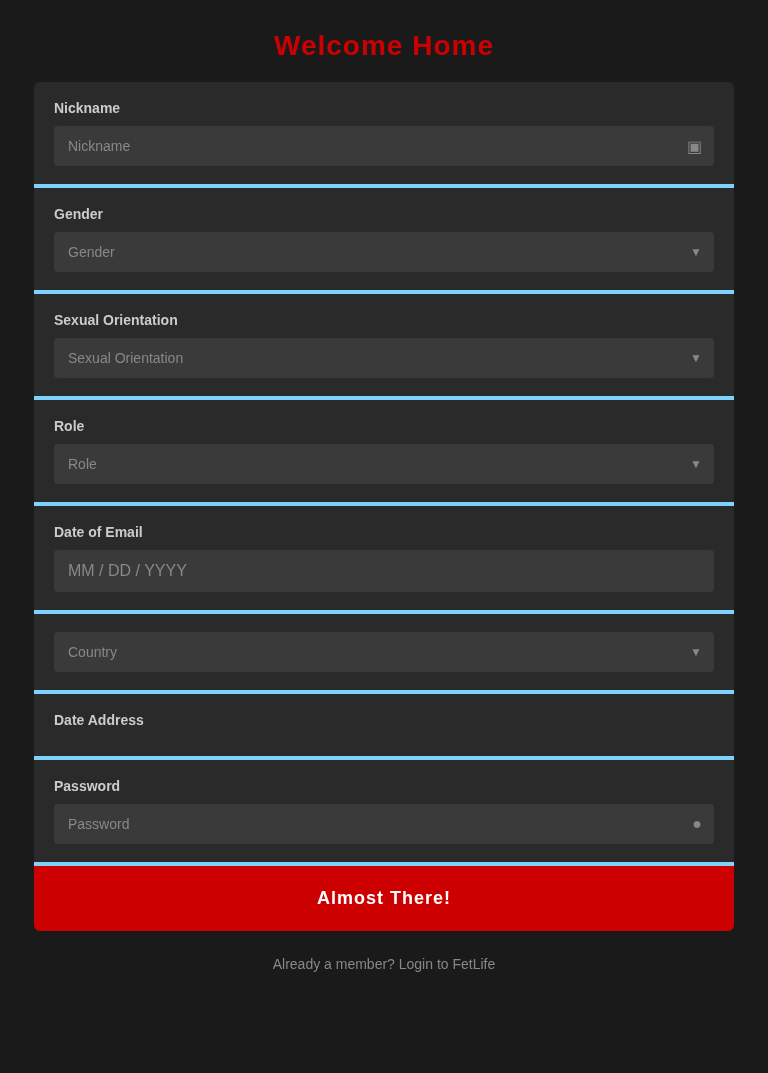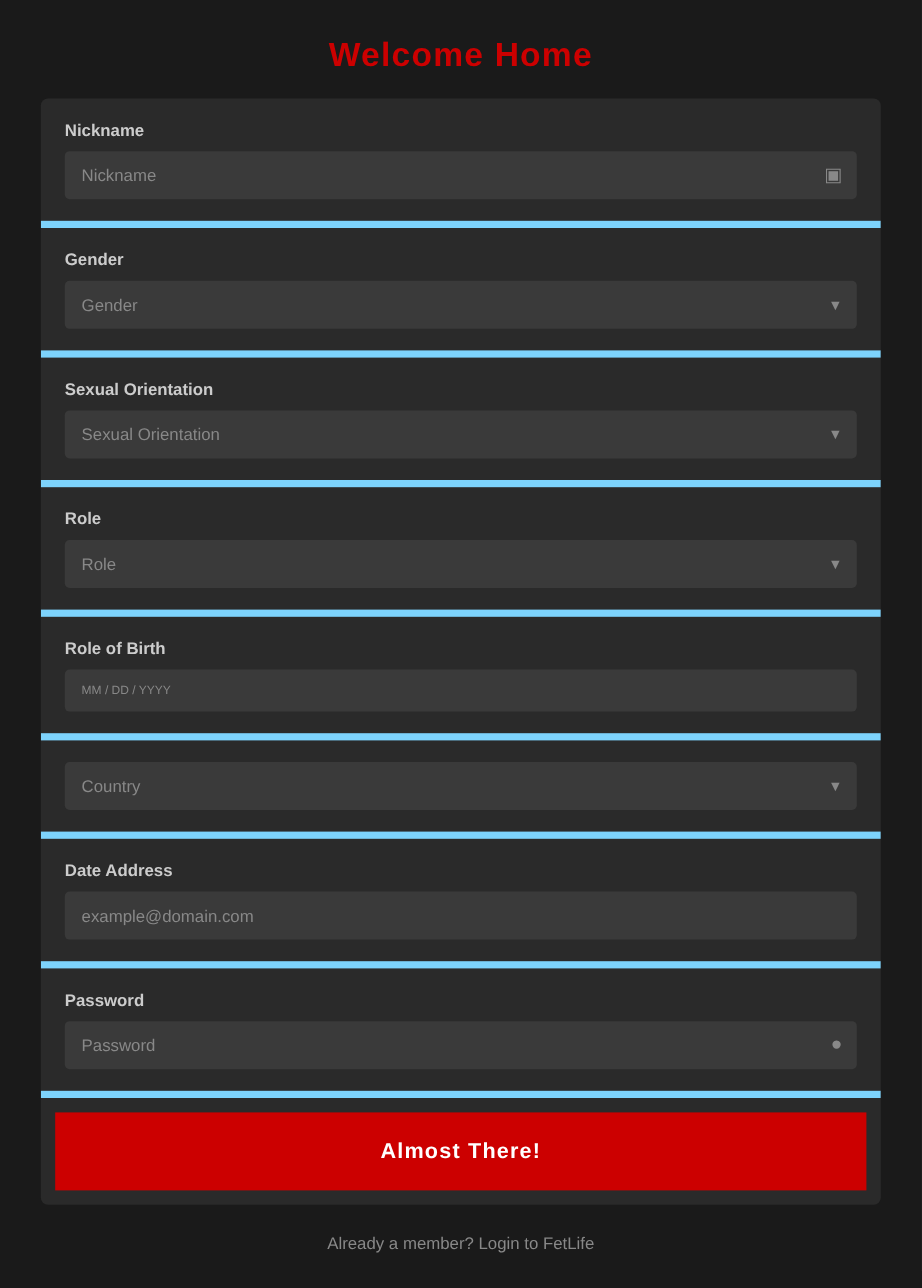--- a/index.html
+++ b/index.html
@@ -47,21 +47,21 @@
 
     .form-card {
       width: 700px;
       background-color: #2a2a2a;
       border-radius: 6px;
       overflow: hidden;
     }
 
     .form-section {
       padding: 18px 20px 18px 20px;
-      border-bottom: 6px solid #7dd3fc;
+      border-bottom: 4px solid #7dd3fc;
     }
 
     .form-section:last-of-type {
       border-bottom: none;
     }
 
     .field-label {
       color: #cccccc;
       font-size: 14px;
       font-weight: bold;
@@ -140,31 +140,31 @@
       font-size: 12px;
       pointer-events: none;
     }
 
     .dob-input {
       width: 100%;
       background-color: #3a3a3a;
       border: none;
       border-radius: 4px;
       color: #fca5a5;
-      font-size: 10px;
+      font-size: 16px;
       padding: 12px 14px;
       outline: none;
     }
 
     .dob-input::placeholder {
       color: #888888;
     }
 
     .submit-section {
-      padding: 12px;
+      padding: 0;
     }
 
     .submit-button {
       width: 100%;
       background-color: #cc0000;
       border: none;
       color: #ffffff;
       font-size: 18px;
       font-weight: bold;
       padding: 22px;
@@ -246,41 +246,40 @@
           <option value="top">Top</option>
           <option value="bottom">Bottom</option>
           <option value="vanilla">Vanilla</option>
           <option value="other">Other</option>
         </select>
         <span class="select-arrow">▼</span>
       </div>
     </div>
 
     <div class="form-section">
-      <label class="field-label">Role of Birth</label>
+      <label class="field-label">Date of Email</label>
       <input type="text" class="dob-input" placeholder="MM / DD / YYYY" style="">
     </div>
 
     <div class="form-section">
       <div class="field-select-wrapper">
         <select class="field-select">
           <option value="" disabled="" selected="">Country</option>
           <option value="us">United States</option>
           <option value="uk">United Kingdom</option>
           <option value="ca">Canada</option>
           <option value="au">Australia</option>
           <option value="other">Other</option>
         </select>
         <span class="select-arrow">▼</span>
       </div>
     </div>
 
     <div class="form-section">
       <label class="field-label">Date Address</label>
-      <input type="email" class="field-input" placeholder="example@domain.com" style="">
     </div>
 
     <div class="form-section">
       <label class="field-label">Password</label>
       <div class="field-input-with-icon">
         <input type="password" placeholder="Password" style="">
         <span class="input-icon">●</span>
       </div>
     </div>
 

